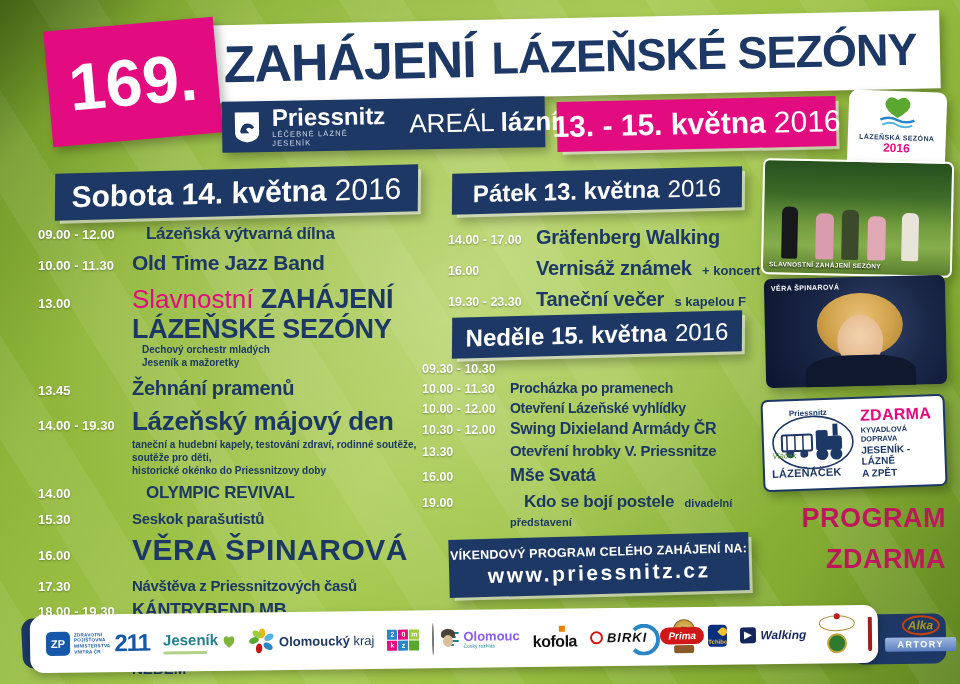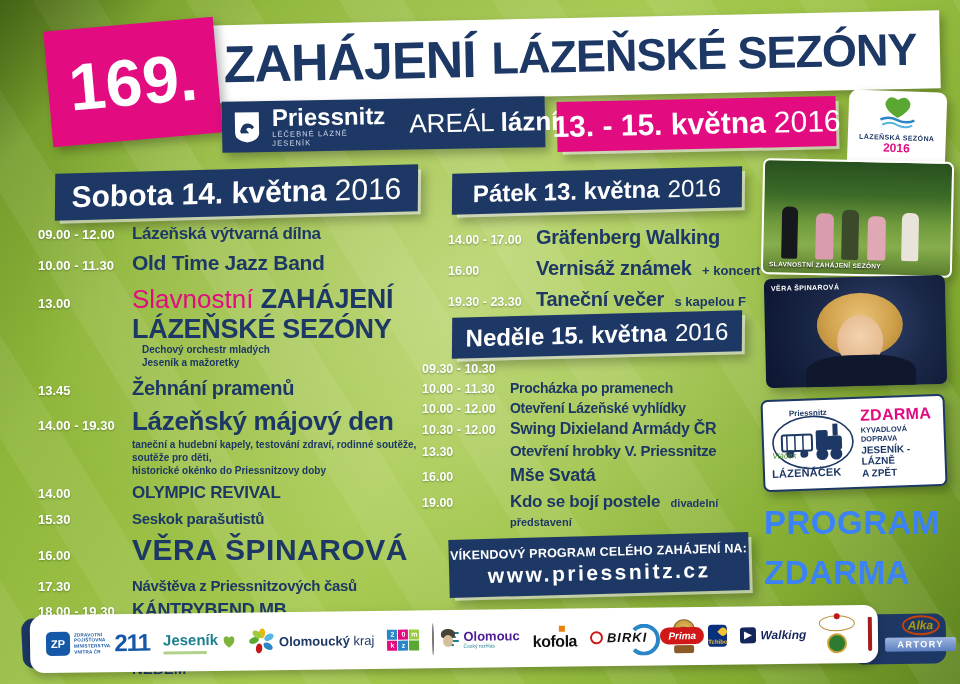--- a/index.html
+++ b/index.html
@@ -50,21 +50,21 @@
   
   .sched{display:flex;flex-direction:column;}
   .sat-sched{left:38px;top:224px;width:408px;}
   .fri-sched{left:448px;top:220px;width:315px;}
   .sun-sched{left:422px;top:362px;width:318px;}
   .row{display:grid;grid-template-columns:84px 1fr;column-gap:10px;align-items:baseline;}
   .fri-sched .row,.sun-sched .row{grid-template-columns:78px 1fr;}
   .time{color:#fff;font-weight:bold;font-size:13px;white-space:nowrap;text-shadow:0 1px 2px rgba(40,70,10,.45);}
   .fri-sched .time,.sun-sched .time{font-size:12.5px;}
   .ev{color:#1d3865;font-weight:bold;letter-spacing:-.3px;white-space:nowrap;}
-  .sz14{font-size:14px;} .sz15{font-size:15px;} .sz16{font-size:16px;} .sz17{font-size:17px;}
+  .sz14{font-size:14px;} .sz15{font-size:15px;} .sz16{font-size:16px;} .sz17{font-size:17px;margin-left:14px;}
   .sz18{font-size:18px;} .sz20{font-size:20px;} .sz21{font-size:21px;} .sz26{font-size:26px;}
   .sz27{font-size:27px;} .sz30{font-size:30px;letter-spacing:.5px;}
   .sfx{font-size:13px;font-weight:bold;color:#1d3865;margin-left:6px;letter-spacing:0;}
   .sfx.sm{font-size:11px;}
   .pre-pink{color:#e20c80;font-weight:normal;font-size:26px;}
   .note-inline{display:inline-block;vertical-align:baseline;margin-left:10px;font-size:10px;line-height:1.25;font-weight:bold;color:#1d3865;white-space:nowrap;letter-spacing:0;}
   .note-block{grid-column:2;font-size:10px;line-height:1.3;font-weight:bold;color:#1d3865;margin:1px 0 2px;letter-spacing:0;}
   .mt4{margin-top:4px;} .mt6{margin-top:6px;} .mt7{margin-top:7px;} .mt8{margin-top:8px;}
   .mt10{margin-top:10px;}
 
@@ -95,42 +95,42 @@
     transform:rotate(-2deg);display:flex;align-items:center;padding:4px 6px;box-sizing:border-box;gap:5px;}
   .sh-left{position:relative;width:86px;height:80px;flex:none;}
   .sh-left .p1{position:absolute;top:4px;left:20px;font-size:8px;font-weight:bold;color:#1d3865;}
   .sh-left .p2{position:absolute;top:46px;left:2px;font-size:8px;font-style:italic;color:#4d8b2f;}
   .sh-left .p3{position:absolute;bottom:6px;left:1px;font-size:11px;font-weight:bold;color:#1d3865;letter-spacing:.2px;}
   .sh-right{display:flex;flex-direction:column;gap:1px;}
   .sh-right .z{color:#e20c80;font-weight:bold;font-size:16px;letter-spacing:.3px;}
   .sh-right .k{color:#1d3865;font-size:7.5px;font-weight:bold;}
   .sh-right .j{color:#1d3865;font-size:10px;font-weight:bold;}
 
-  .program-free{left:764px;top:498px;width:182px;text-align:left;color:#3b82f6;font-weight:bold;font-size:33px;line-height:1.5;letter-spacing:.5px;}
+  .program-free{left:764px;top:498px;width:182px;text-align:right;color:#be185d;font-weight:bold;font-size:27px;line-height:1.5;letter-spacing:.5px;}
 
   
   .foot-tail{left:852px;top:614px;width:94px;height:50px;background:#1d3865;border-radius:12px;transform:rotate(-1deg);}
   .foot-sliver{left:22px;top:618px;width:44px;height:50px;background:#1d3865;border-radius:12px;transform:rotate(-3deg);}
   .footbar{left:30px;top:610px;width:848px;height:58px;background:#fff;border-radius:14px;transform:rotate(-.7deg);
     display:flex;align-items:center;gap:13px;padding:0 16px;box-sizing:border-box;box-shadow:0 4px 8px rgba(0,0,0,.25);}
   .lg{display:flex;align-items:center;gap:4px;flex:none;}
   .zp-sq{width:24px;height:24px;border-radius:5px;background:#1558a7;color:#fff;font-weight:bold;font-size:11px;display:flex;align-items:center;justify-content:center;}
   .zp-txt span{display:block;font-size:4.6px;font-weight:bold;color:#1558a7;letter-spacing:.2px;line-height:1.25;}
   .zp-num{font-size:24px;font-weight:bold;color:#1558a7;letter-spacing:-1px;}
   .jes-name{font-size:15px;font-weight:bold;color:#1f7f8f;}
   .jes-tag{width:44px;height:3px;border-radius:2px;background:#7fb43c;opacity:.6;margin-top:2px;}
   .kraj-name{font-size:13px;color:#1d3865;}
   .mkz{display:grid;grid-template-columns:10px 10px 10px;grid-gap:1px;}
   .mkz span{width:10px;height:10px;font-size:7px;font-weight:bold;color:#fff;display:flex;align-items:center;justify-content:center;}
   .stamp{width:30px;height:30px;border-radius:50%;border:1.5px solid #777;background:radial-gradient(circle at 50% 38%,#e9e2d2 0%,#cfc6b2 70%,#b4ab96 100%);position:relative;}
   .stamp:before{content:"";position:absolute;left:8px;top:5px;width:14px;height:9px;border-radius:50% 50% 30% 30%;background:#4a4238;}
   .stamp:after{content:"";position:absolute;left:10px;top:11px;width:10px;height:12px;border-radius:50%;background:#d8bf9c;}
   .cro-bars{display:flex;flex-direction:column;gap:1.5px;}
   .cro-bars i{display:block;height:2.5px;background:#1f7f8f;border-radius:1px;}
-  .cro-name{font-size:13px;font-weight:bold;color:#4c1d95;line-height:1;}
+  .cro-name{font-size:13px;font-weight:bold;color:#8b5cf6;line-height:1;}
   .cro-sub{font-size:5px;color:#1f7f8f;}
   .kof{position:relative;padding-top:7px;}
   .kof:before{content:"";position:absolute;top:0;left:26px;width:6px;height:6px;background:#e8820c;}
   .kof-name{font-size:16px;font-weight:bold;color:#111;letter-spacing:-.5px;margin-top:8px;}
   .birki-dot{width:9px;height:9px;border-radius:50%;border:2.5px solid #d01818;}
   .birki-name{font-size:13px;font-weight:bold;font-style:italic;color:#111;letter-spacing:1px;}
   .prima{position:relative;width:56px;height:26px;}
   .prima .swirl{position:absolute;right:0;top:0;width:24px;height:24px;border-radius:50%;border:4px solid #2a86c7;border-left-color:transparent;}
   .prima .pill{position:absolute;left:0;top:4px;width:44px;height:17px;background:#d01818;border-radius:9px;color:#fff;font-size:10px;font-weight:bold;font-style:italic;display:flex;align-items:center;justify-content:center;}
   .goldb{width:20px;height:20px;border-radius:50%;background:radial-gradient(circle,#e9c96a,#b98a2e);color:#5a3c10;font-size:11px;font-weight:bold;display:flex;align-items:center;justify-content:center;border:1px solid #8a6420;}

